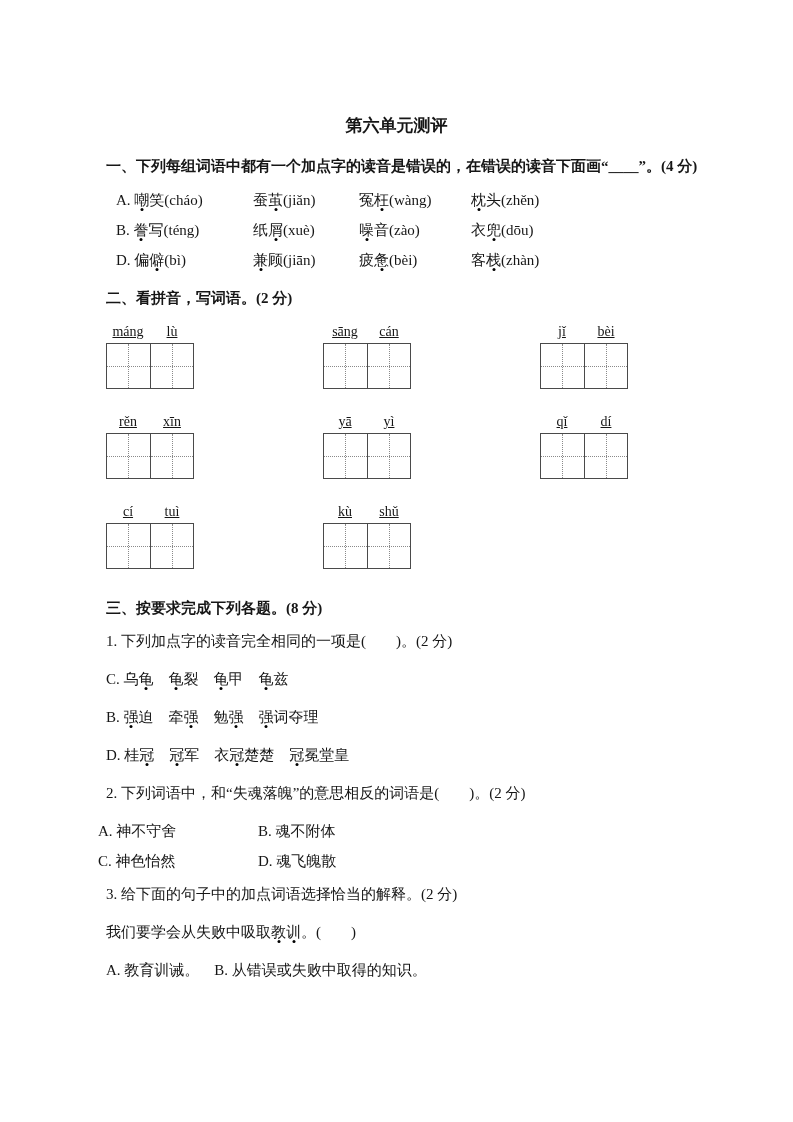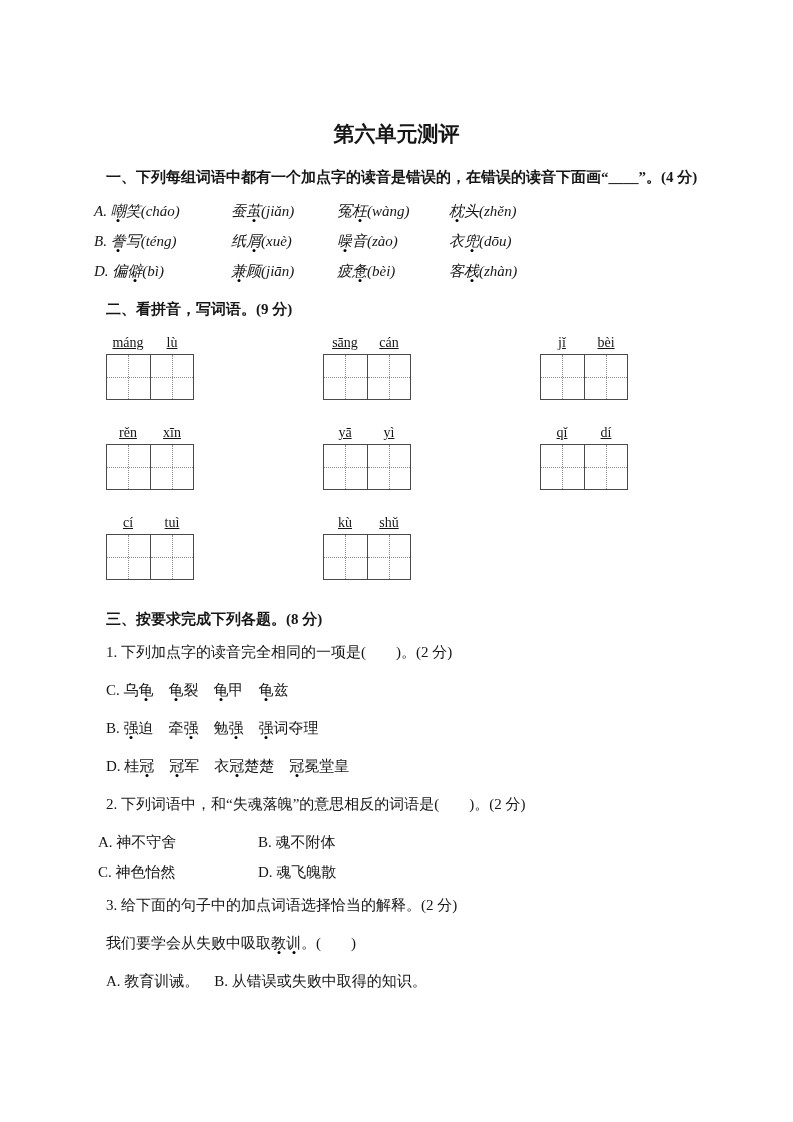--- a/index.html
+++ b/index.html
@@ -4,24 +4,24 @@
 <style>
   * { box-sizing: border-box; }
   html, body { margin: 0; padding: 0; }
   body {
     width: 793px; height: 1122px; overflow: hidden;
     background: #ffffff; color: #161616;
     font-family: "Liberation Serif", "DejaVu Serif", serif;
     font-size: 15px;
   }
   .page { padding: 104px 76px 0 76px; }
-  .title { text-align: center; font-weight: bold; font-size: 21px; margin: 16px 0 14px 0; }
+  .title { text-align: center; font-weight: bold; font-size: 17px; margin: 10px 0 14px 0; }
   p { margin: 8px; }
   .h { font-weight: bold; text-indent: 2em; line-height: 30px; margin: 2px 0; }
-  .s1 { margin: 4px 0 8px 18px; font-style: italic; }
+  .s1 { margin: 4px 0 8px 40px; }
   .s1row { display: grid; grid-template-columns: 137px 106px 112px auto; line-height: 30px; }
   .line { margin-left: 30px; line-height: 30px; }
   .stem { margin-top: 3px; }
   .s2wrap { margin: 10px 0 2px 30px; }
   .s2row { display: grid; grid-template-columns: 217px 217px auto; margin-bottom: 24px; }
   .pygroup { width: 88px; }
   .pyrow { display: flex; width: 88px; margin-bottom: 3px; }
   .py { width: 44px; text-align: center; font-size: 14px; line-height: 17px; text-decoration: underline; }
   .tgrid { display: flex; width: 88px; height: 46px; border: 1px solid #4a4a4a; background: #fff; }
   .tcell { flex: 1 1 0; position: relative; }
@@ -59,21 +59,21 @@
       <span>衣<span class="em">兜</span>(dōu)</span>
     </div>
     <div class="s1row">
       <span>D. 偏<span class="em">僻</span>(bì)</span>
       <span><span class="em">兼</span>顾(jiān)</span>
       <span>疲<span class="em">惫</span>(bèi)</span>
       <span>客<span class="em">栈</span>(zhàn)</span>
     </div>
   </div>
 
-  <p class="h">二、看拼音，写词语。(9 分)</p>
+  <p class="h">二、看拼音，写词语。(2 分)</p>
 
   <div class="s2wrap">
     <div class="s2row">
       <div class="pygroup">
         <div class="pyrow">
           <span class="py">máng</span>
           <span class="py">lù</span>
         </div>
         <div class="tgrid">
           <div class="tcell"></div>

